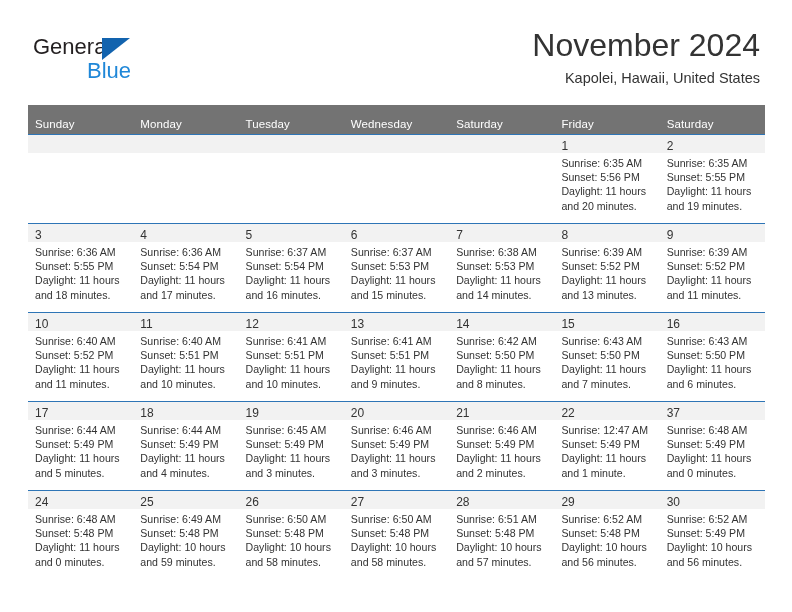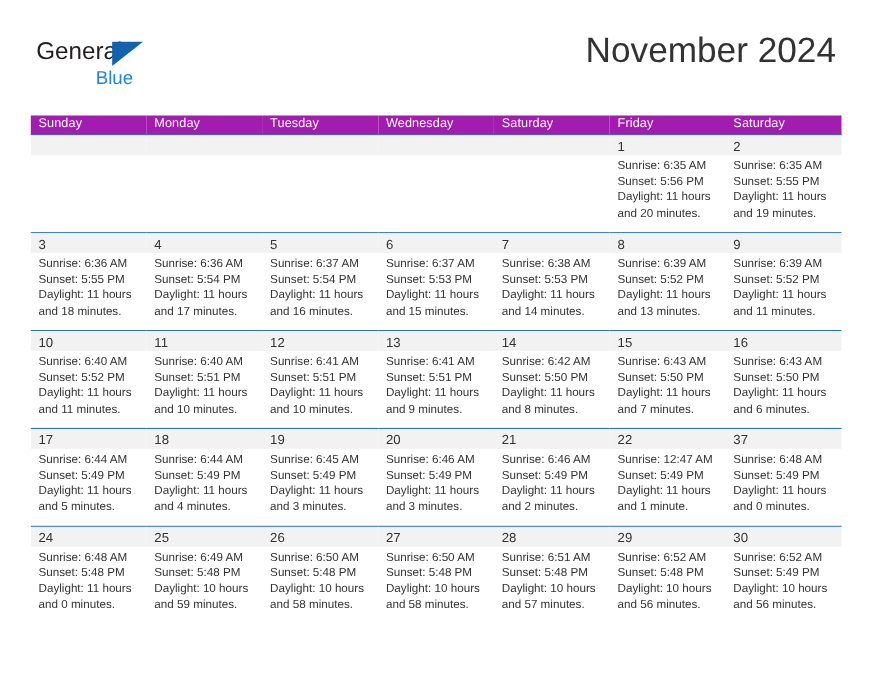--- a/index.html
+++ b/index.html
@@ -50,21 +50,21 @@
     top: 4px;
     width: 0;
     height: 0;
     border-left: 28px solid #1263ae;
     border-bottom: 22px solid transparent;
   }
   .brand-blue {
     position: absolute;
     left: 54px;
     top: 24px;
-    font-size: 17px;
+    font-size: 22px;
     color: #1f87d8;
     line-height: 26px;
   }
   .title-block {
     position: absolute;
     right: 32px;
     top: 28px;
     text-align: right;
   }
   .month-title {
@@ -85,26 +85,26 @@
   
   .calendar {
     position: absolute;
     left: 28px;
     top: 105px;
     width: 737px;
     border-collapse: collapse;
     table-layout: fixed;
   }
   .calendar th {
-    background: #a21caf;
+    background: #737373;
     color: #ffffff;
     font-size: 11.5px;
     font-weight: normal;
     text-align: left;
-    padding: 0 0 4px 7px;
+    padding: 12px 0 4px 7px;
     height: 13px;
     border: none;
     letter-spacing: 0.1px;
   }
   .calendar td {
     vertical-align: top;
     border-top: 1px solid #2e75b6;
     padding: 0;
     height: 88px;
     width: 105.28px;
@@ -146,20 +146,21 @@
   <div class="header">
 
     <div class="brand">
       <span class="brand-general">General</span>
       <span class="brand-triangle"></span>
       <span class="brand-blue">Blue</span>
     </div>
 
     <div class="title-block">
       <h1 class="month-title">November 2024</h1>
+      <p class="location-sub">Kapolei, Hawaii, United States</p>
     </div>
 
   </div>
 
   <table class="calendar">
     <thead>
       <tr id="weekday-row">
           <th>Sunday</th>
           <th>Monday</th>
           <th>Tuesday</th>

